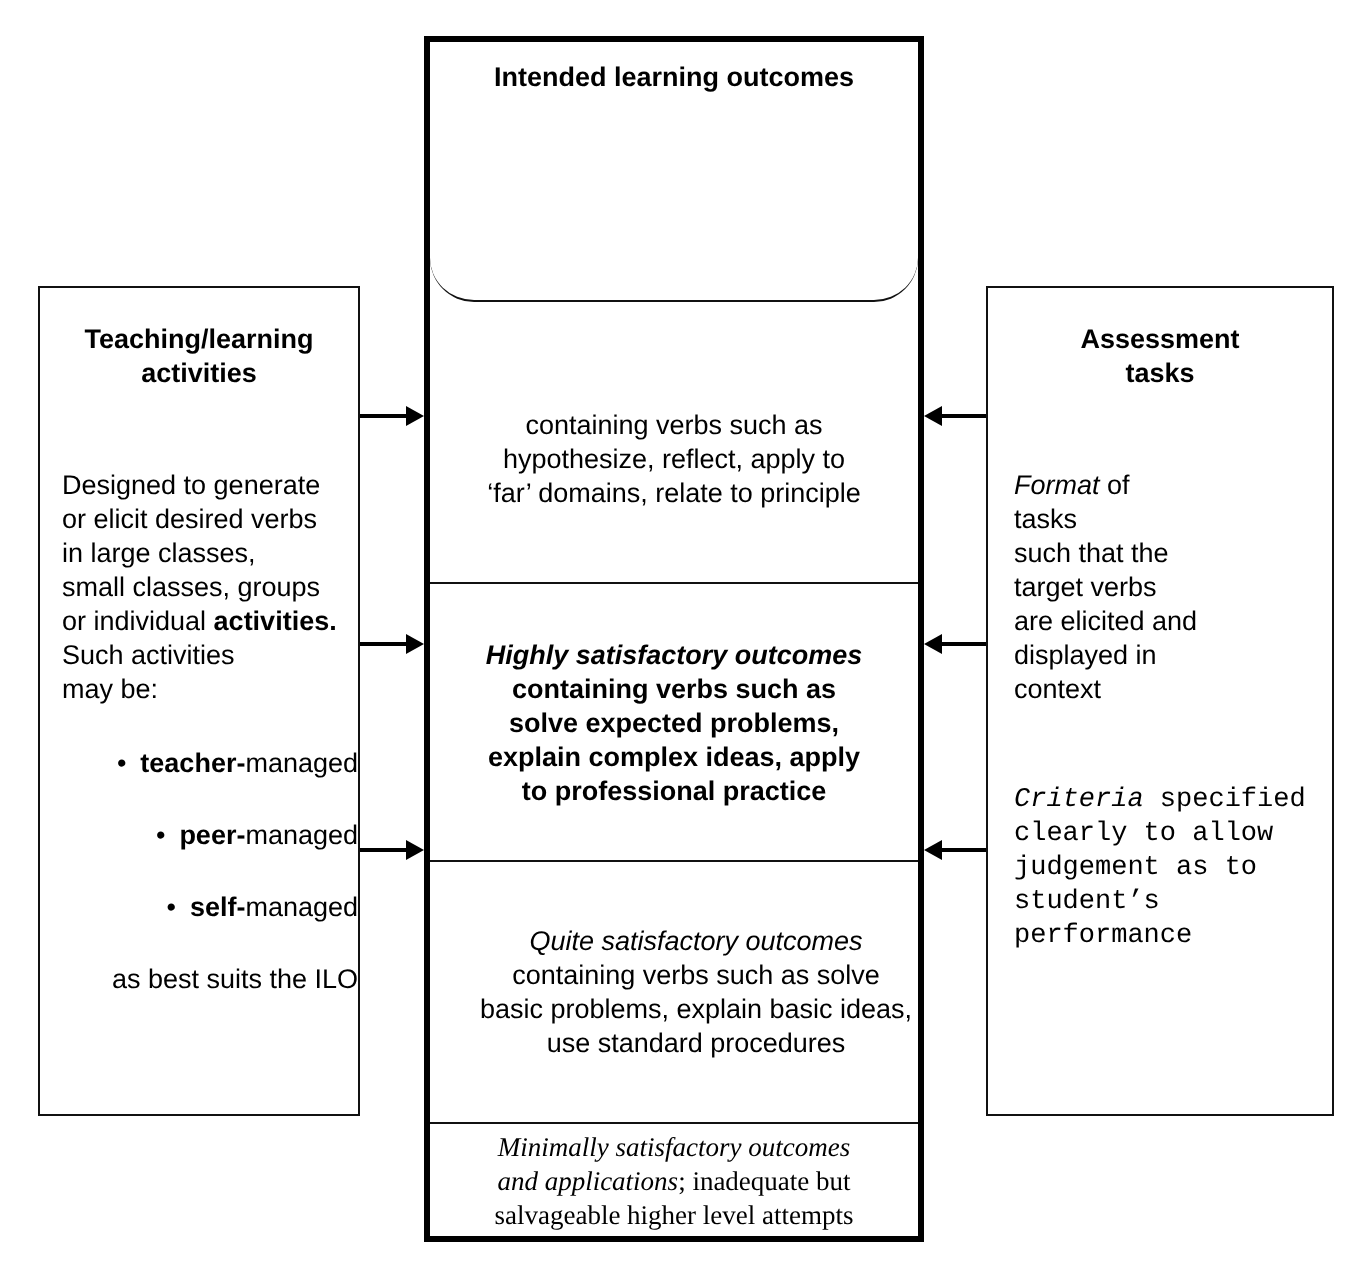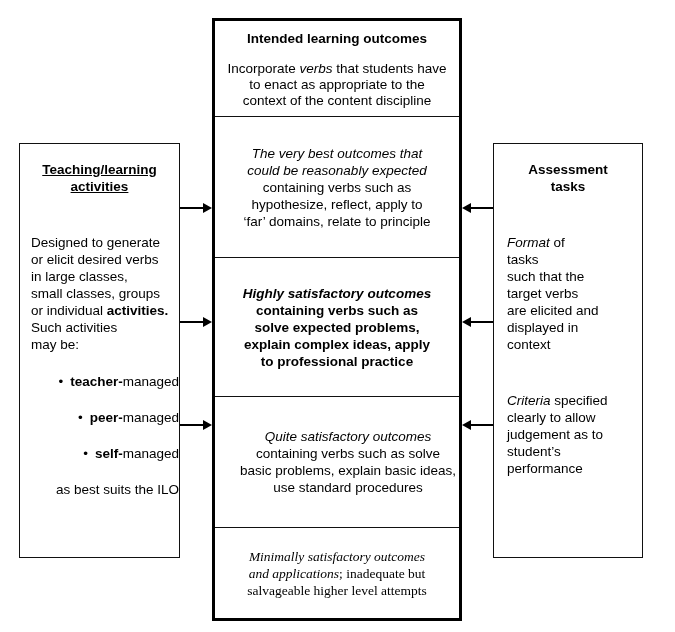--- a/index.html
+++ b/index.html
@@ -7,51 +7,51 @@
     position:relative;width:675px;height:632px;background:#ffffff;
     font-family:"Liberation Sans","DejaVu Sans",sans-serif;color:#000;
     overflow:hidden;
   }
   
   .sidebox{
     position:absolute;box-sizing:border-box;border:1.5px solid #111;
     background:#fff;font-size:13.5px;line-height:17px;
   }
   .leftbox{left:19px;top:143px;width:161px;height:415px;}
-  .rightbox{left:493px;top:143px;width:150px;height:415px;}
+  .rightbox{left:493px;top:143px;width:174px;height:415px;}
   .centerbox{
     position:absolute;left:212px;top:18px;width:250px;height:603px;
     box-sizing:border-box;border:3px solid #000;background:#fff;
     display:flex;flex-direction:column;font-size:13.5px;line-height:17px;
   }
   .sec{box-sizing:border-box;border-bottom:1.5px solid #111;text-align:center;padding:0 2px;}
-  .sec1{height:96px;padding-top:10px;}
+  .sec1{height:130px;padding-top:10px;border-radius:22px;}
   .sec2{height:141px;}
   .sec3{height:139px;font-weight:bold;}
   .sec4{height:131px;padding-left:24px;}
   .sec5{flex:1;border-bottom:none;font-family:Liberation Serif, serif;}
   .vcenter{display:flex;align-items:center;justify-content:center;}
   .boxtitle{
     margin:0;font-size:13.5px;font-weight:bold;line-height:17px;
     text-align:center;white-space:pre-line;
   }
   .sec1 .boxtitle{line-height:16px;}
   .sec1 p{margin:14px 0 0 0;line-height:16px;}
   .preline{white-space:pre-line;margin:0;}
   
-  .leftbox .boxtitle{margin-top:17px;text-decoration:underline;}
+  .leftbox .boxtitle{margin-top:17px;}
   .leftbox .body{margin:39px 0 0 0;padding:0 2px 0 11px;text-align:left;}
   .bullets{list-style:none;margin:20px 0 0 0;padding:0 0 0 11px;text-align:right;}
   .bullets li{margin:0 0 19px 0;white-space:nowrap;}
   .mk{display:inline-block;margin-right:7px;}
   .leftfooter{margin:0;padding:0 0 0 11px;text-align:right;}
   
   .rightbox .boxtitle{margin-top:17px;}
   .rightbox .body{margin:39px 0 0 0;padding:0 2px 0 13px;text-align:left;}
-  .rightbox .para2{}
+  .rightbox .para2{font-family:Liberation Mono, monospace;}
   
   .arrow{position:absolute;height:10px;}
   .arrow .shaft{position:absolute;top:4px;height:1.8px;background:#000;}
   .to-right .shaft{left:0;right:7px;}
   .to-right .head{
     position:absolute;right:0;top:0;width:0;height:0;
     border-top:5px solid transparent;border-bottom:5px solid transparent;
     border-left:9px solid #000;
   }
   .to-left .shaft{left:7px;right:0;}
@@ -85,27 +85,23 @@
       <li><span class="mk">•</span><b>teacher-</b><span>managed</span></li>
       <li><span class="mk">•</span><b>peer-</b><span>managed</span></li>
       <li><span class="mk">•</span><b>self-</b><span>managed</span></li>
     </ul>
     <p class="leftfooter">as best suits the ILO</p>
   </section>
 
   <section class="centerbox">
     <div class="sec sec1">
       <h1 class="boxtitle">Intended learning outcomes</h1>
-      <p class="preline"><span>Incorporate </span><i>verbs</i><span> that students have
-to enact as appropriate to the
-context of the content discipline</span></p>
     </div>
     <div class="sec sec2 vcenter">
-      <p class="preline"><i>The very best outcomes that
-could be reasonably expected</i><span>
+      <p class="preline"><span>
 containing verbs such as
 hypothesize, reflect, apply to
 ‘far’ domains, relate to principle</span></p>
     </div>
     <div class="sec sec3 vcenter">
       <p class="preline"><i>Highly satisfactory outcomes</i><span>
 containing verbs such as
 solve expected problems,
 explain complex ideas, apply
 to professional practice</span></p>

